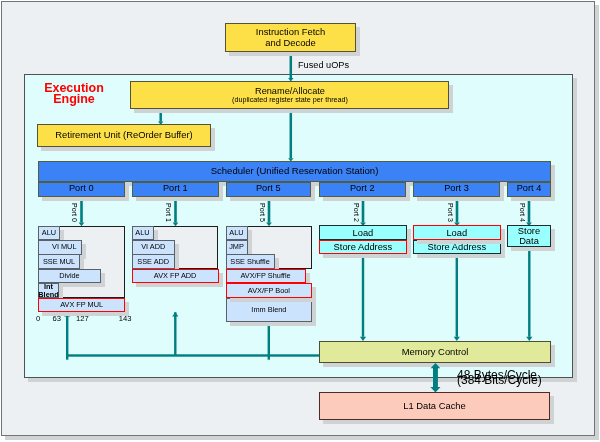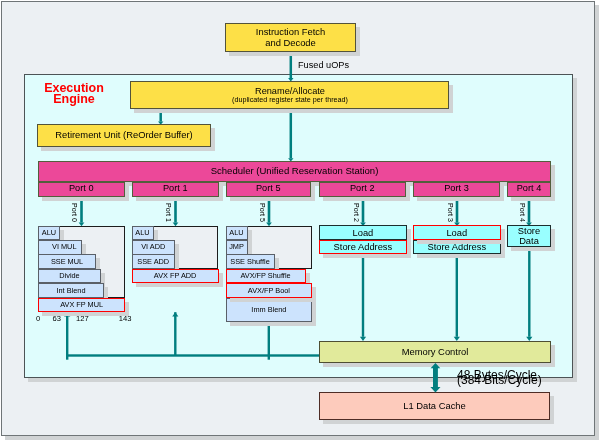--- a/index.html
+++ b/index.html
@@ -14,21 +14,21 @@
 
   #ee{left:24px;top:74px;width:549px;height:304px;background:#dffdfd;
       border:1px solid #4d5355;box-shadow:4px 4px 0 #d0d3d4;}
   #ee-title{left:24px;top:83px;width:100px;color:#ff0000;font-weight:bold;
             font-size:12.5px;line-height:11.3px;text-align:center;}
 
   .blk{border:1px solid #3f3f3f;box-shadow:4px 4px 0 #d0d3d4;
        display:flex;align-items:center;justify-content:center;text-align:center;
        line-height:1.08;}
   .yel{background:#fde047;border-color:#53533a;}
-  .grn{background:#ec4899;border-color:#535e3c;}
+  .grn{background:#3b82f6;border-color:#535e3c;}
   .cya{background:#99ffff;border-color:#1d2d2d;}
   .blu{background:#cce3fd;border-color:#5a6068;}
   .oliv{background:#e1ea9b;border-color:#4e4e33;}
   .sal{background:#fdcbbc;border-color:#4e2c25;}
   .shell{background:#ecf0f3;border:1px solid #1c1c1c;}
   .redb{border:1px solid #ff0000 !important;}
 
   .f93{font-size:9.4px;}
   .f95{font-size:9.55px;}
   .f92{font-size:9.2px;}
@@ -128,27 +128,27 @@
       </div>
     </div>
   <div id="stacks">
       <div class="abs shell" style="left: 38px; top: 225.5px; width: 86.5px; height: 72.3px;"></div>
       <div class="abs blk blu" style="left: 38px; top: 225.5px; width: 22px; height: 14.65px; font-size: 7.35px; box-shadow: rgb(208, 211, 212) 4px 4px 0px;">
         <span>ALU</span>
       </div>
       <div class="abs blk blu" style="left: 38px; top: 239.95px; width: 43.5px; height: 14.65px; font-size: 7.35px; box-shadow: rgb(208, 211, 212) 4px 4px 0px; padding-left: 9px;">
         <span>VI MUL</span>
       </div>
-      <div class="abs blk blu" style="left: 38px; top: 254.4px; width: 58px; height: 14.65px; font-size: 7.35px; box-shadow: rgb(208, 211, 212) 4px 4px 0px;">
+      <div class="abs blk blu" style="left: 38px; top: 254.4px; width: 42px; height: 14.65px; font-size: 7.35px; box-shadow: rgb(208, 211, 212) 4px 4px 0px;">
         <span>SSE MUL</span>
       </div>
       <div class="abs blk blu" style="left: 38px; top: 268.85px; width: 63px; height: 14.65px; font-size: 7.35px; box-shadow: rgb(208, 211, 212) 4px 4px 0px;">
         <span>Divide</span>
       </div>
-      <div class="abs blk blu" style="left: 38px; top: 283.3px; width: 66px; height: 14.65px; font-size: 7.35px; box-shadow: rgb(208, 211, 212) 4px 4px 0px;">
+      <div class="abs blk blu" style="left: 38px; top: 283.3px; width: 21px; height: 14.65px; font-size: 7.35px; box-shadow: rgb(208, 211, 212) 4px 4px 0px; font-weight: bold;">
         <span>Int Blend</span>
       </div>
       <div class="abs blk blu redb" style="left: 38px; top: 297.75px; width: 87.3px; height: 14.65px; font-size: 7.35px; box-shadow: rgb(208, 211, 212) 4px 4px 0px; z-index: 5;">
         <span>AVX FP MUL</span>
       </div>
       <div class="abs shell" style="left: 131.5px; top: 225.5px; width: 86.5px; height: 43.4px;"></div>
       <div class="abs blk blu" style="left: 131.5px; top: 225.5px; width: 22px; height: 14.65px; font-size: 7.35px; box-shadow: rgb(208, 211, 212) 4px 4px 0px;">
         <span>ALU</span>
       </div>
       <div class="abs blk blu" style="left: 131.5px; top: 239.95px; width: 43.5px; height: 14.65px; font-size: 7.35px; box-shadow: rgb(208, 211, 212) 4px 4px 0px;">

